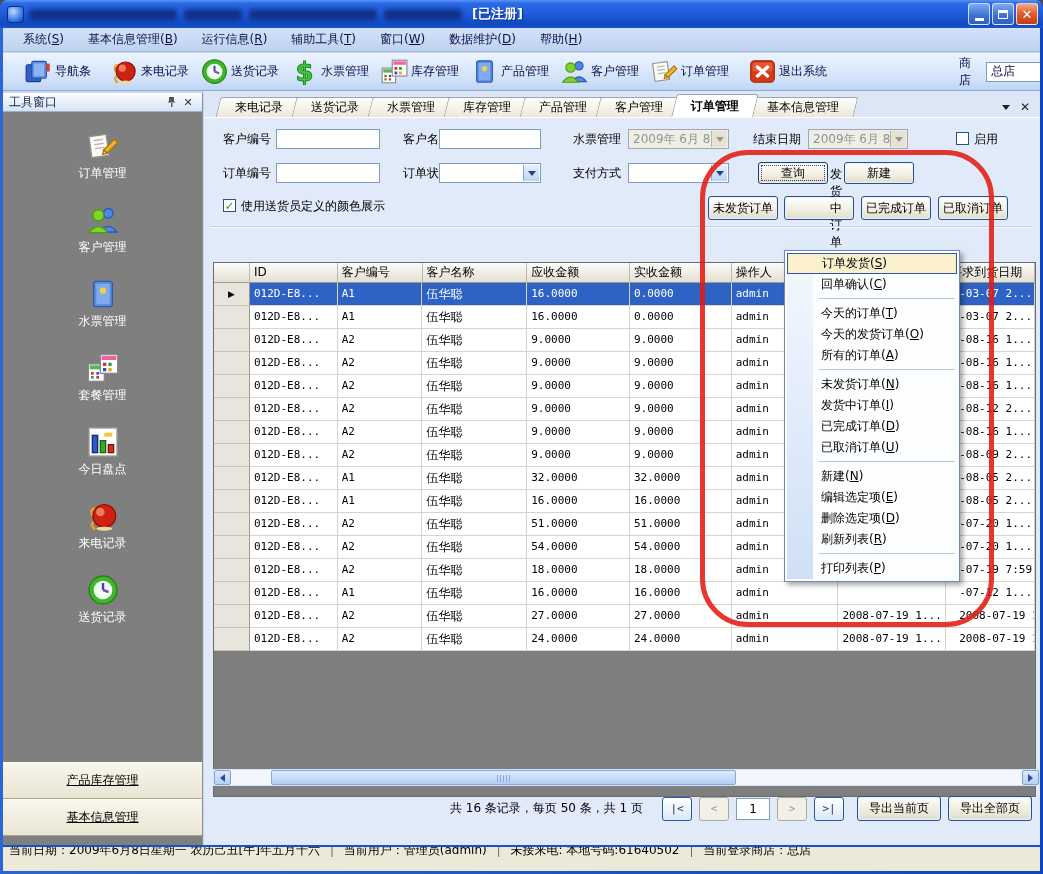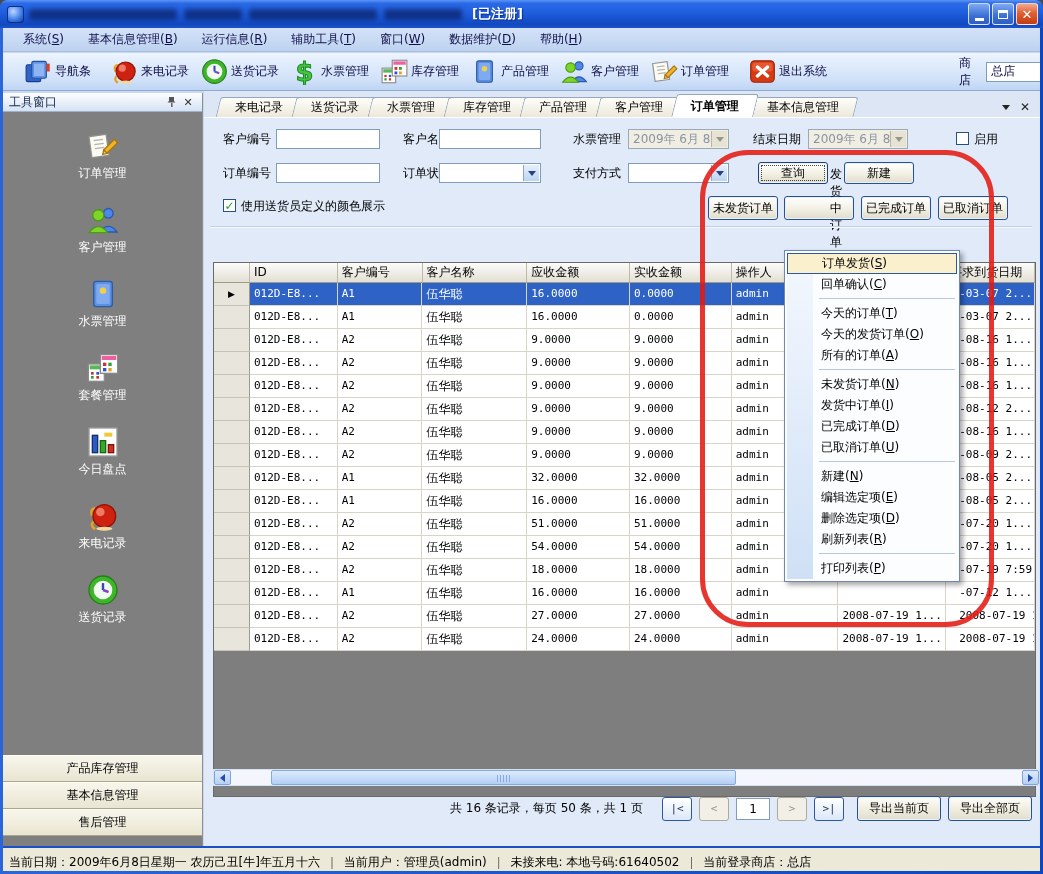--- a/index.html
+++ b/index.html
@@ -62,22 +62,22 @@
   .sb-caption .cap-title{flex:1;}
   .sb-cap-btn{width:16px;height:15px;display:flex;align-items:center;justify-content:center;color:#333;font-size:11px;}
   .sb-group{height:21px;background:linear-gradient(180deg,#faf8ee,#e7e2cc);border-bottom:1px solid #b9b49a;
     display:flex;align-items:center;justify-content:center;color:#000;}
   .sb-body{flex:1;background:#7f7f7f;display:flex;flex-direction:column;align-items:center;padding-top:18px;overflow:hidden;}
   .sb-item{display:flex;flex-direction:column;align-items:center;margin-bottom:22px;}
   .sb-icon{width:32px;height:32px;display:flex;}
   .sb-icon svg{width:32px;height:32px;}
   .sb-label{color:#fff;margin-top:3px;}
   .sb-bottom{background:#7f7f7f;}
-  .sb-bar{height:27px;background:linear-gradient(180deg,#f8f6ec,#e9e5d2);border-top:1px solid #fffdf2;
-    border-bottom:1px solid #a9a68e;display:flex;align-items:center;justify-content:center;}
+  .sb-bar{height:37px;background:linear-gradient(180deg,#f8f6ec,#e9e5d2);border-top:1px solid #fffdf2;
+    border-bottom:1px solid #a9a68e;display:flex;align-items:center;justify-content:center;text-decoration:underline;}
   .sb-foot{height:10px;background:#7f7f7f;}
 
   
   .content{position:absolute;top:0;left:201px;right:0;bottom:0;background:#dce6f4;}
   .tabstrip{position:absolute;top:3px;left:0;right:0;height:23px;display:flex;align-items:flex-end;padding-left:14px;}
   .tab{height:20px;margin-right:-6px;padding:0 16px;display:flex;align-items:center;
     background:linear-gradient(180deg,#fefefa,#ece8da);border:1px solid #97a6bc;border-bottom:none;
     border-radius:3px 3px 0 0;transform:skewX(-14deg);}
   .tab .tab-label{transform:skewX(14deg);color:#000;}
   .tab.active{height:23px;background:#fff;font-weight:bold;z-index:2;position:relative;}
@@ -148,21 +148,21 @@
   .cm-item{position:relative;height:21px;line-height:21px;padding-left:34px;white-space:nowrap;}
   .cm-item.hl{background:#fbf0ce;border:1px solid #2f57a0;line-height:19px;}
   .cm-sep{height:1px;background:#b9c6dc;margin:3px 2px 4px 32px;}
 
   
   .annotation{position:absolute;left:697px;top:122px;width:294px;height:477px;border:5px solid rgba(228,26,18,.88);
     border-radius:48px;z-index:60;pointer-events:none;}
 
   
   .statusbar{position:absolute;left:0;right:0;bottom:0;height:25px;background:#ece9d8;border-top:2px solid #1850c8;
-    display:flex;align-items:flex-start;padding:6px 6px;white-space:nowrap;overflow:hidden;}
+    display:flex;align-items:flex-end;padding:12px 6px;white-space:nowrap;overflow:hidden;}
   .seg{margin-right:6px;}
   .seg-sep{margin-right:6px;color:#444;}
 </style>
 </head>
 <body>
 
 <div class="frame">
 
   <div class="titlebar">
     <div class="app-logo"></div>
@@ -413,21 +413,20 @@
                   <line x1="12" y1="12" x2="12" y2="6.8" stroke="#3a44b8" stroke-width="1.8"></line>
                   <line x1="12" y1="12" x2="16.2" y2="13.5" stroke="#7a48c8" stroke-width="1.8"></line>
                 </svg>
               </span>
               <div class="sb-label">送货记录</div>
             </div>
           </div>
         <div class="sb-bottom" id="sb-bottom">
             <div class="sb-bar">产品库存管理</div>
             <div class="sb-bar">基本信息管理</div>
-            <div class="sb-bar">售后管理</div>
           </div>
         <div class="sb-foot"></div>
       </div>
 
       <div class="content">
         <div class="tabstrip">
           <div id="tabs" style="display:flex;align-items:flex-end;">
               <div class="tab">
                 <span class="tab-label">来电记录</span>
               </div>

